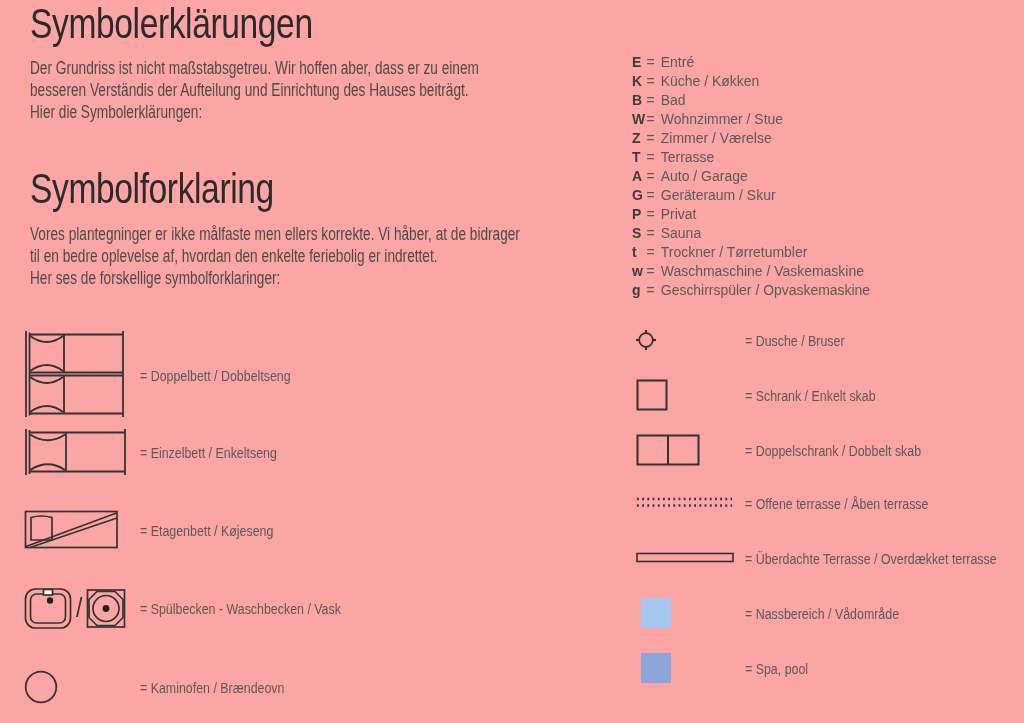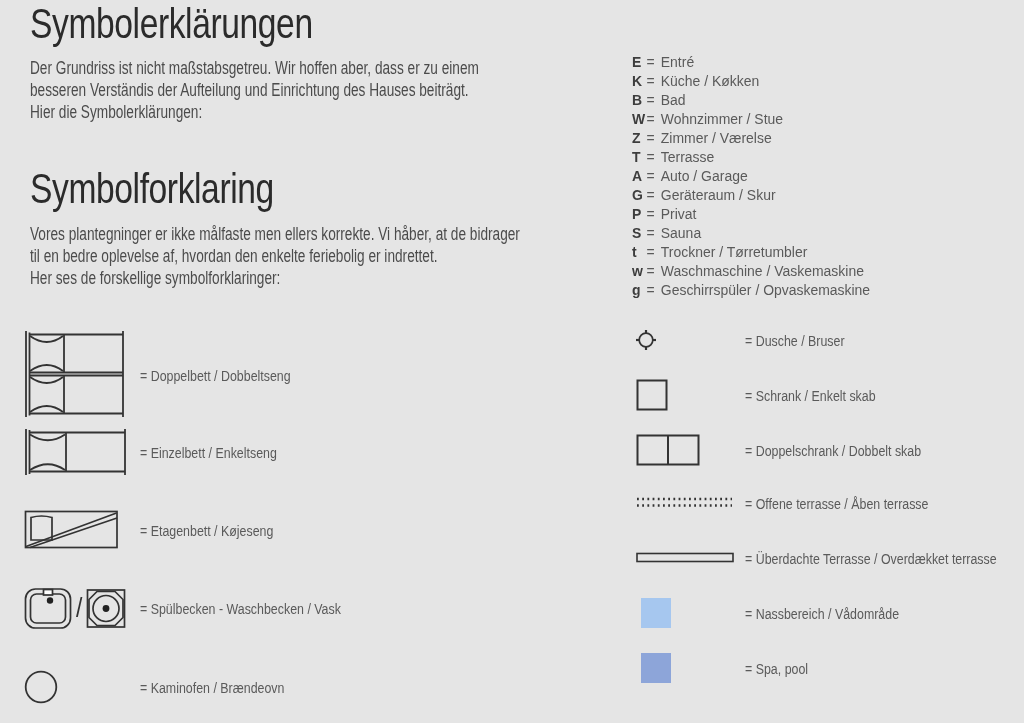--- a/index.html
+++ b/index.html
@@ -1,16 +1,16 @@
 <!DOCTYPE html>
 <html><head>
 <meta charset="utf-8">
 <style>
   html,body{margin:0;padding:0;background:#fff;}
-  #page{position:relative;width:1024px;height:723px;background:#e5e5e5;overflow:hidden;
+  #page{position:relative;width:1024px;height:723px;background:#fca5a5;overflow:hidden;
         font-family:"Liberation Sans",sans-serif;color:#4b4b4b;}
   .abs{position:absolute;}
   
   .h1{font-size:42px;line-height:46px;font-weight:normal;color:#2b2b2b;letter-spacing:-0.5px;
       transform:scaleX(0.80);transform-origin:0 0;white-space:nowrap;}
   
   .para{font-size:17.5px;line-height:22px;color:#4b4b4b;white-space:pre-line;width:720px;
         transform:scaleX(0.78);transform-origin:0 0;}
   
   .abbr-list{left:632px;top:53px;}

